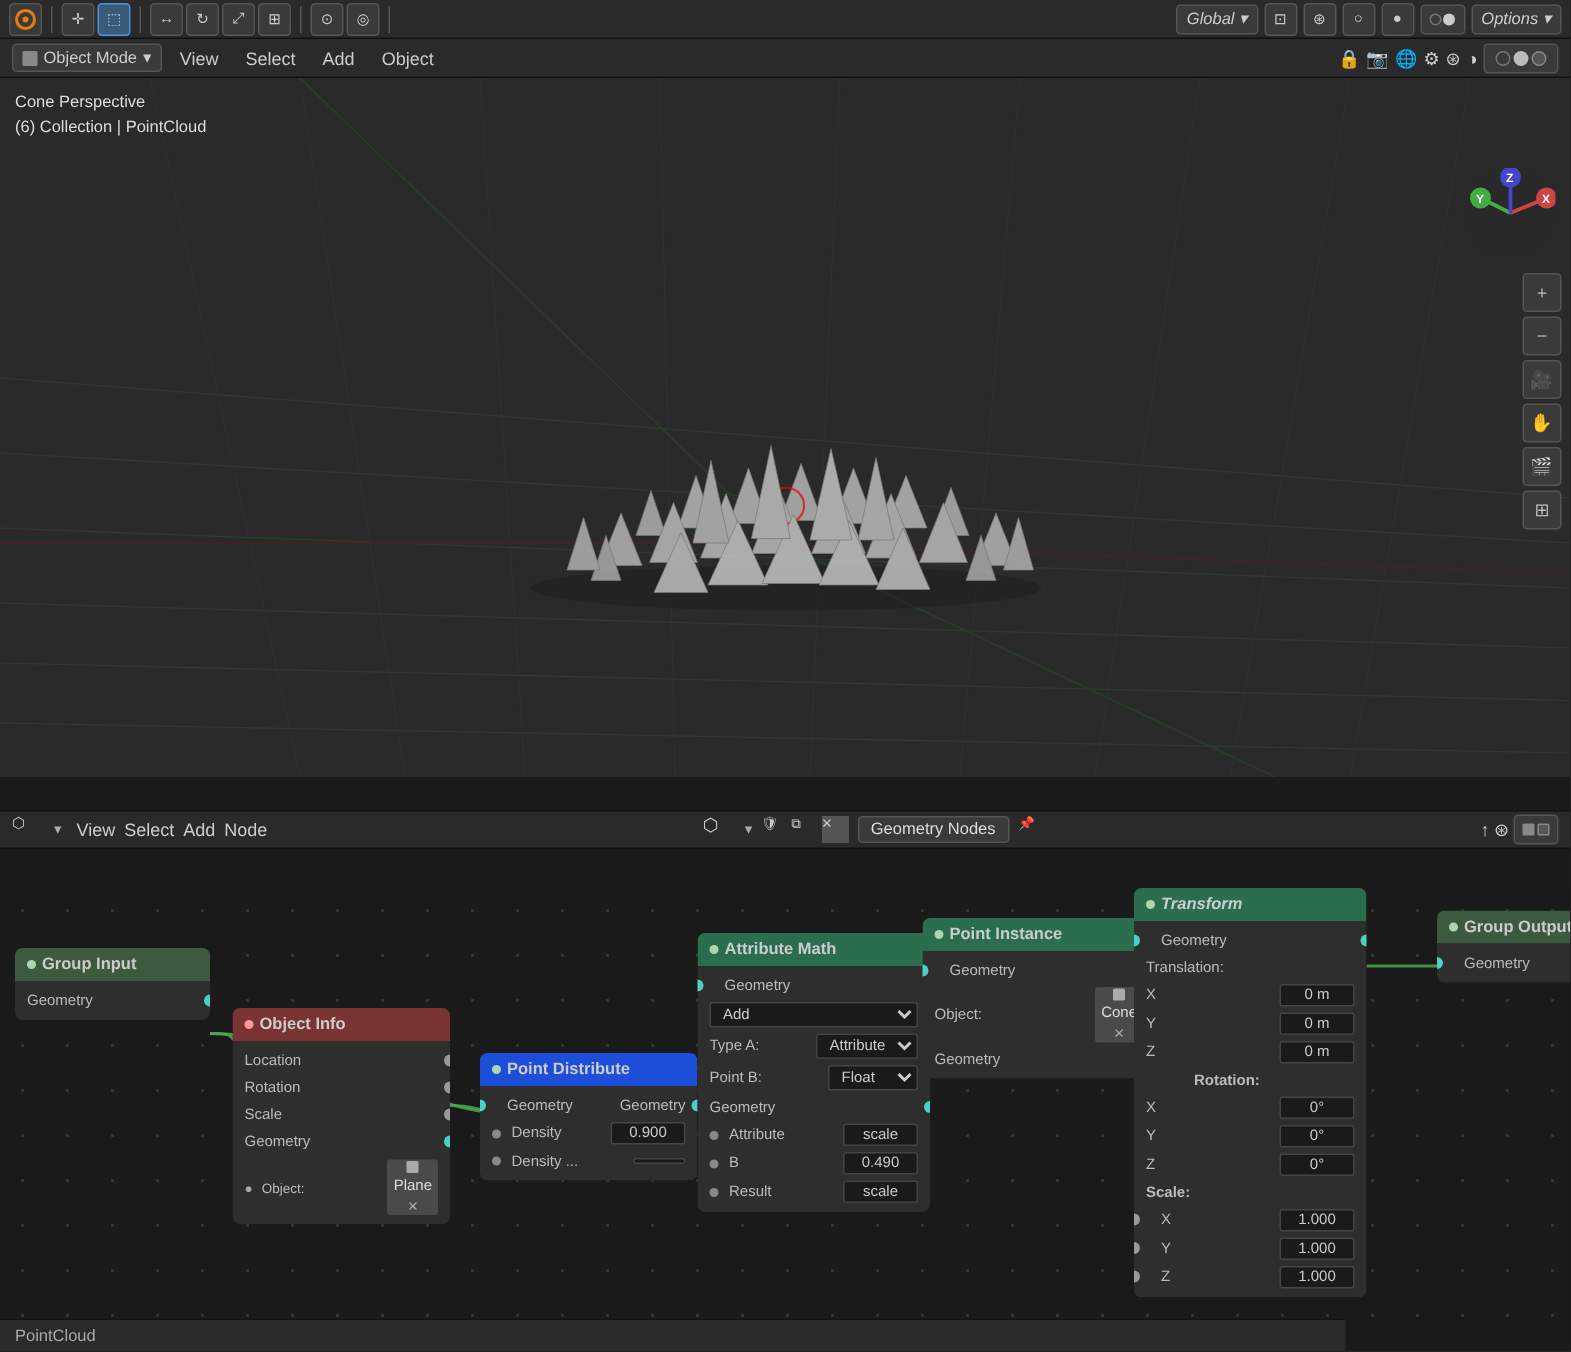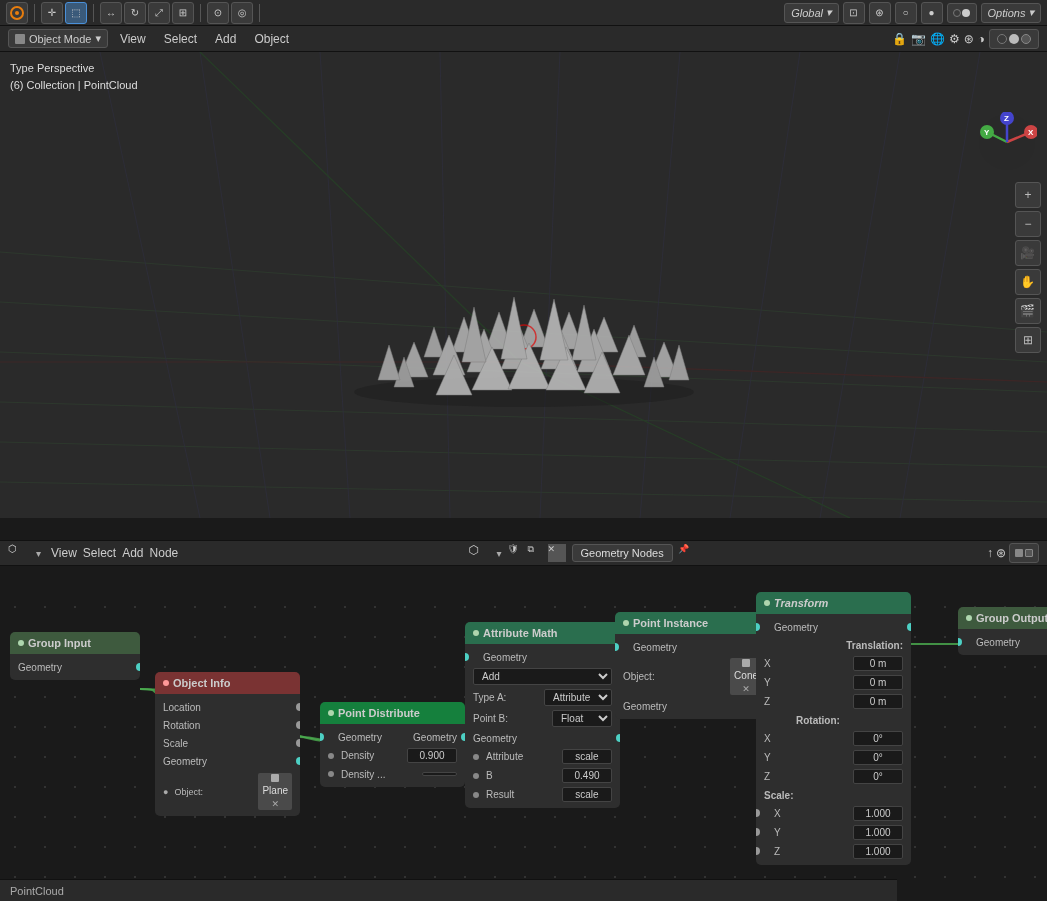--- a/index.html
+++ b/index.html
@@ -503,21 +503,21 @@
 
       <line x1="0" y1="310" x2="500" y2="310" stroke="#5a2020" stroke-width="1.2"></line>
       <line x1="500" y1="310" x2="1047" y2="330" stroke="#5a2020" stroke-width="1.2"></line>
 
       <line x1="200" y1="0" x2="520" y2="310" stroke="#205a20" stroke-width="1.2"></line>
       <line x1="520" y1="310" x2="850" y2="466" stroke="#205a20" stroke-width="1.2"></line>
     </g>
   </svg>
 
   <div class="viewport-info">
-    <div>Type Perspective</div>
+    <div>Cone Perspective</div>
     <div>(6) Collection | PointCloud</div>
   </div>
 
   <div class="axis-widget">
     <svg class="axis-svg" viewBox="0 0 60 60">
 
       <circle cx="30" cy="30" r="28" fill="#2a2a2a" opacity="0.6"></circle>
 
       <line x1="30" y1="30" x2="54" y2="20" stroke="#c44" stroke-width="2.5"></line>
       <circle cx="54" cy="20" r="7" fill="#c44"></circle>
@@ -675,21 +675,21 @@
           <div class="obj-badge">
             <div class="sq"></div>
             <span>Plane</span>
             <span class="x-btn">✕</span>
           </div>
         </div>
       </div>
     </div>
 
     <div class="node node-point-distribute">
-      <div class="node-header" style="background:#15803d;">
+      <div class="node-header" style="background:#1d4ed8;">
         <span style="width:6px;height:6px;border-radius:50%;background:#aed6ae;display:inline-block;"></span>
         <span>Point Distribute</span>
       </div>
       <div class="node-body">
         <div class="node-row">
           <span class="socket socket-left socket-teal" style="left:-4px;top:5px;"></span>
           <span class="row-label" style="margin-left:10px;">Geometry</span>
           <span class="socket socket-right socket-teal" style="right:-4px;top:5px;"></span>
           <span class="row-label" style="text-align:right;">Geometry</span>
         </div>
@@ -785,21 +785,21 @@
         <span style="width:6px;height:6px;border-radius:50%;background:#aed6ae;display:inline-block;"></span>
         <span>Transform</span>
       </div>
       <div class="node-body">
         <div class="node-row">
           <span class="socket socket-left socket-teal" style="left:-4px;top:5px;"></span>
           <span class="row-label" style="margin-left:10px;">Geometry</span>
           <span class="socket socket-right socket-teal" style="right:-4px;top:5px;"></span>
         </div>
         <div class="node-row">
-          <span class="row-label" style="font-weight:bold;text-align:right;">Translation:</span>
+          <span class="row-label" style="font-weight:normal;">Translation:</span>
         </div>
         <div class="node-row">
           <span class="row-label">X</span>
           <span class="node-field">0 m</span>
         </div>
         <div class="node-row">
           <span class="row-label">Y</span>
           <span class="node-field">0 m</span>
         </div>
         <div class="node-row">

